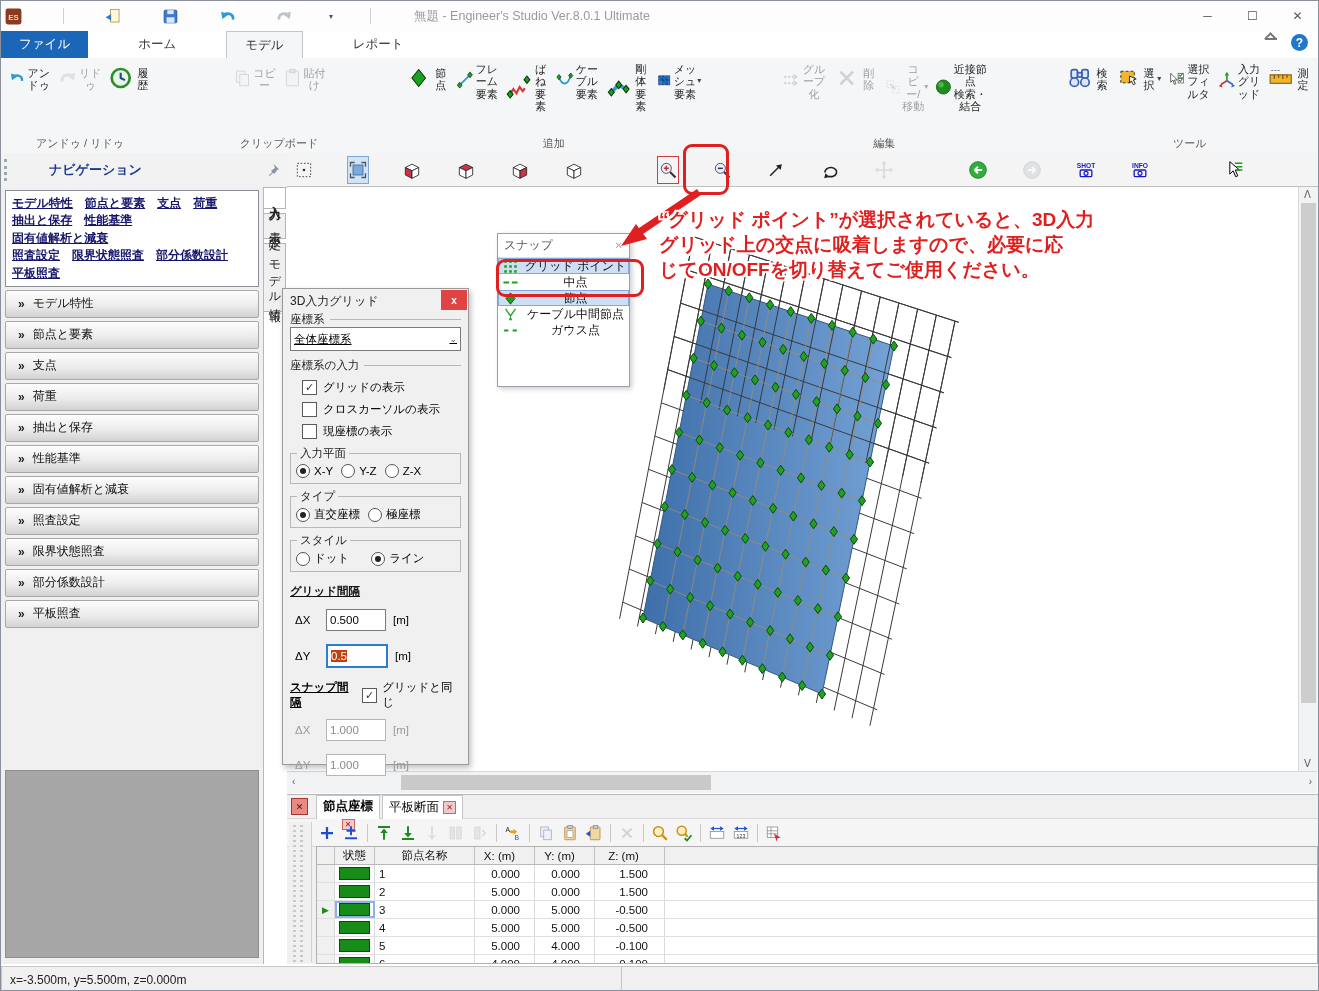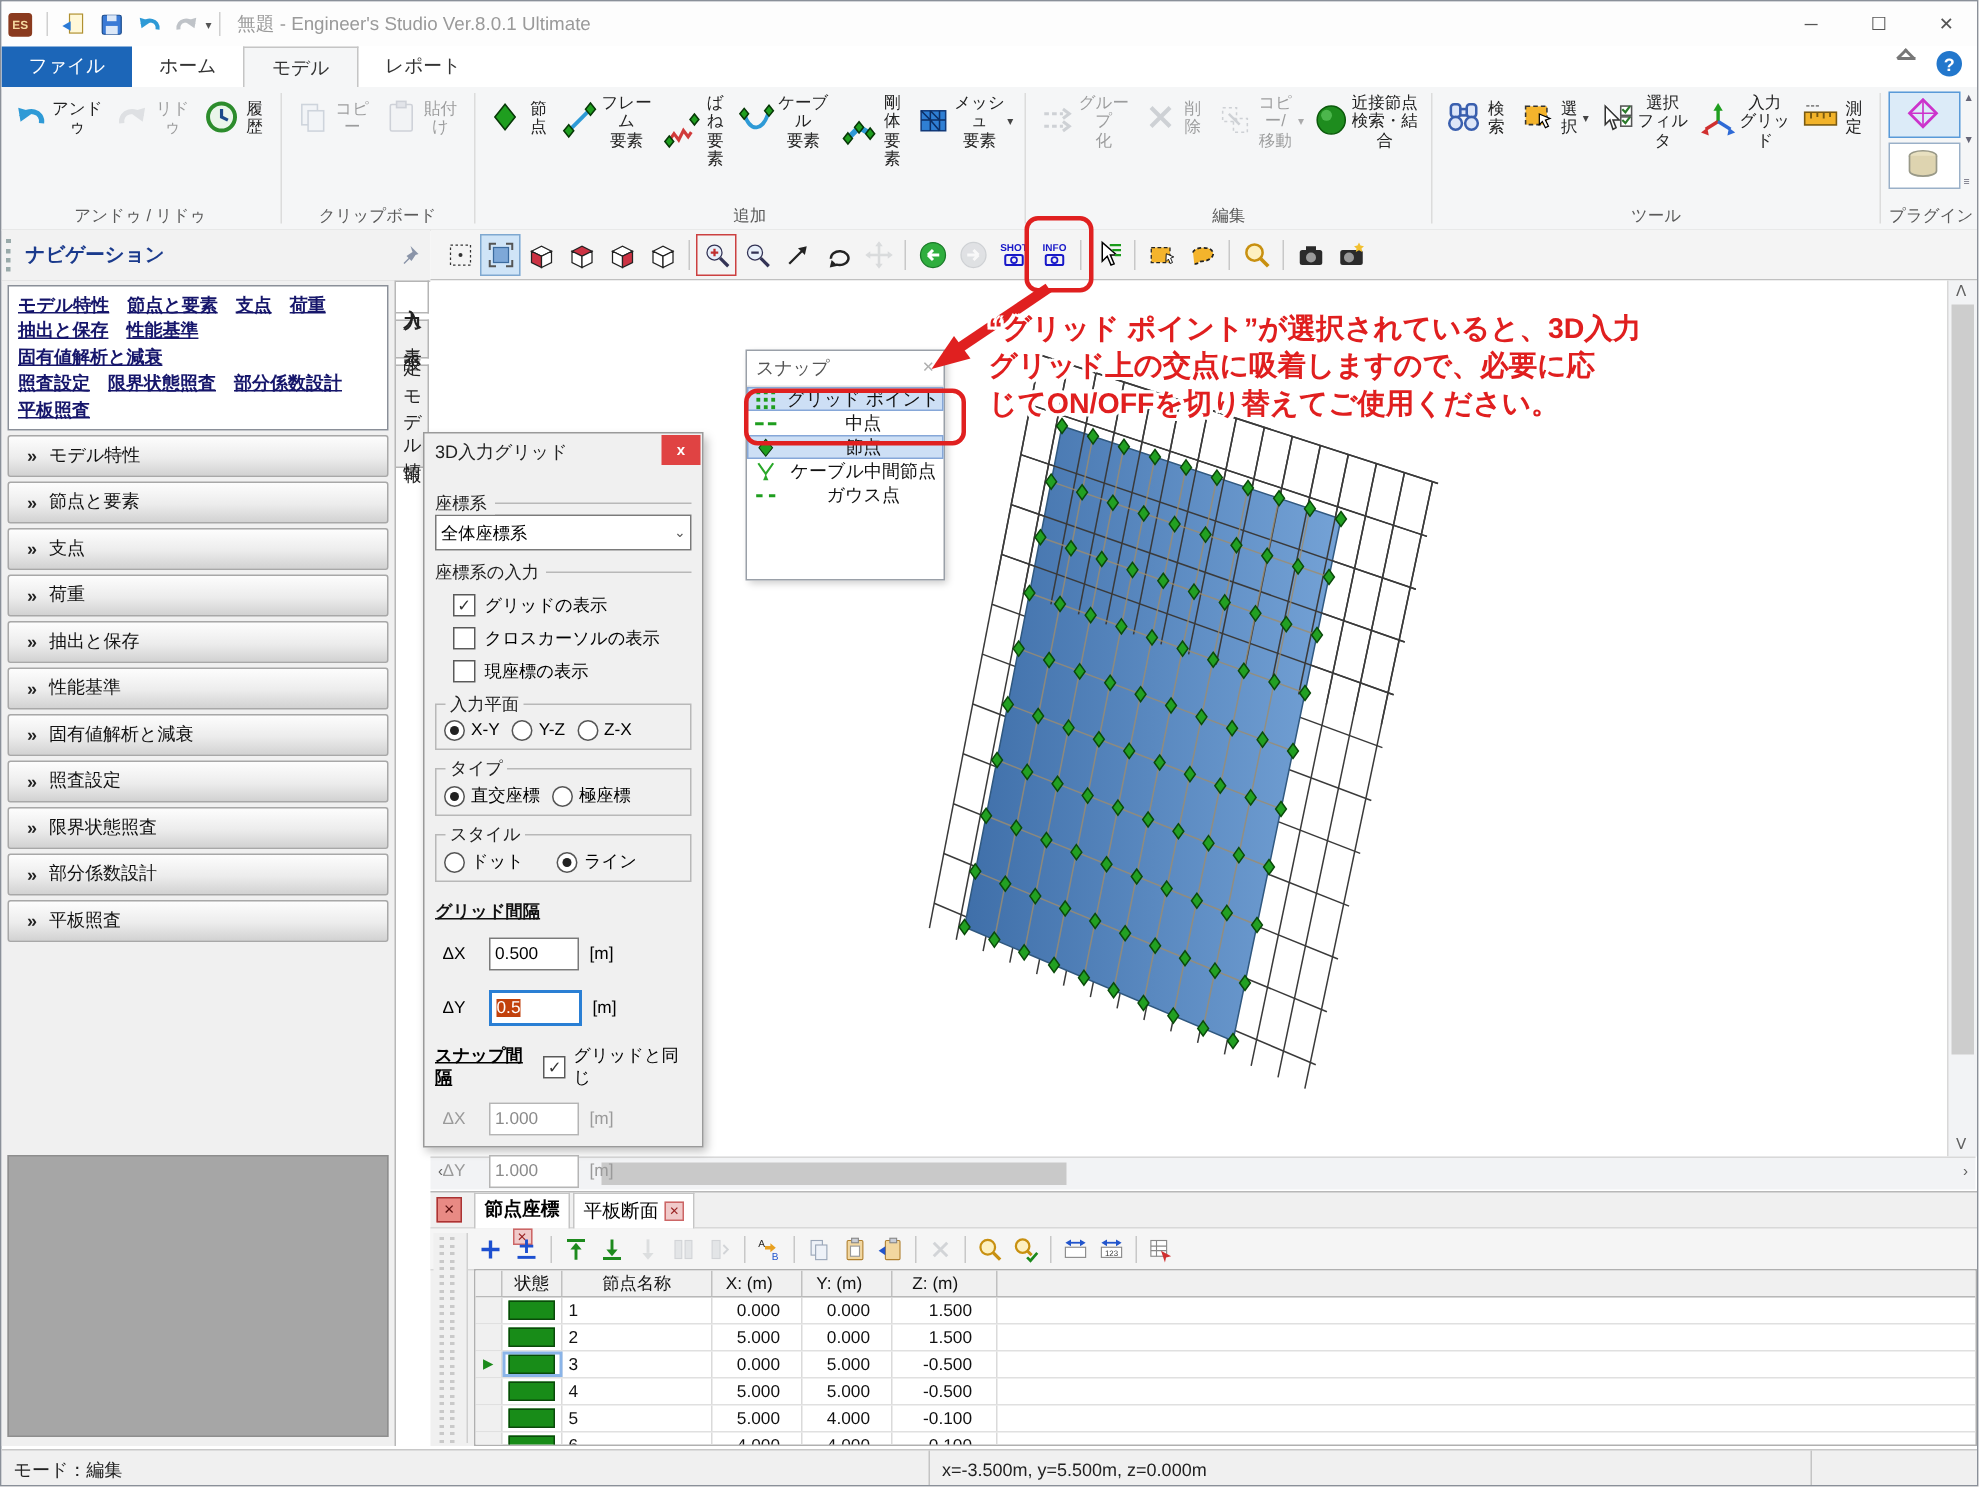--- a/index.html
+++ b/index.html
@@ -1,17 +1,17 @@
 <!DOCTYPE html>
 <html><head>
 <meta charset="utf-8">
 <style>
   html,body{margin:0;padding:0;background:#d8d8d8;font-family:"Liberation Sans","DejaVu Sans",sans-serif;}
   #win{position:relative;width:1319px;height:991px;background:#fff;border:1px solid #8a9099;box-sizing:border-box;overflow:hidden;}
-  .abs{position:absolute;}
+  .abs{position:absolute;gap:32px;}
   .ic{display:inline-flex;align-items:center;justify-content:center;}
   .ic svg{width:100%;height:100%;}
   
   #titlebar{left:0;top:0;width:1319px;height:30px;background:#fdfdfd;display:flex;align-items:center;}
   #titlebar .ic{width:19px;height:19px;margin:0 3px;}
   .tsep{width:1px;height:16px;background:#d0d0d0;margin:0 5px;}
   #title-text{color:#9a9a9a;font-size:12.5px;margin-left:6px;}
   #winbtns{position:absolute;right:0;top:0;height:30px;display:flex;}
   #winbtns div{width:45px;height:30px;display:flex;align-items:center;justify-content:center;color:#555;font-size:12px;}
   
@@ -806,21 +806,21 @@
   </div>
   <div id="hscroll" class="abs">
     <span class="scrarrow" style="left:5px;top:4px;">‹</span>
     <div id="hthumb"></div>
     <span class="scrarrow" style="right:5px;top:4px;">›</span>
   </div>
 
   <div id="dlg" class="abs">
     <div id="dlg-title">3D入力グリッド</div>
     <div id="dlg-close">x</div>
-    <div class="grp" style="margin-top:22px;">
+    <div class="grp" style="margin-top:6px;text-decoration:underline;">
         <span class="glab">座標系</span>
       <div class="tf" style="width:auto;height:20px;display:flex;justify-content:space-between;">
         <span>全体座標系</span>
           <span style="color:#555;font-size:9px;">⌄</span>
       </div>
     </div>
     <div class="grp" style="margin-top:14px;">
         <span class="glab">座標系の入力</span>
       <div id="dlg-checkboxes">
           <div class="cbrow">
@@ -1225,21 +1225,20 @@
           <div class="tc nm">6</div>
           <div class="tc num">4.000</div>
           <div class="tc num">4.000</div>
           <div class="tc numz">-0.100</div>
           <div class="tc" style="flex: 1 1 0%; border-right: none;"></div>
         </div>
       </div>
   </div>
 
   <div id="statusbar" class="abs">
-    <div id="sb-mode">モード：編集</div>
     <div id="sb-coords">x=-3.500m, y=5.500m, z=0.000m</div>
     <div id="sb-right"></div>
   </div>
 
   <div id="ann-overlay" class="abs">
     <div class="redbox" style="left:682px;top:143px;width:40px;height:45px;"></div>
     <div class="redbox" style="left:495px;top:258px;width:142px;height:32px;"></div>
     <svg width="1319" height="991" style="position:absolute;left:0;top:0;">
       <line x1="698" y1="191" x2="634" y2="234" stroke="#e02020" stroke-width="7"></line>
       <polygon points="620,245 646,238 635,223" fill="#e02020"></polygon>

